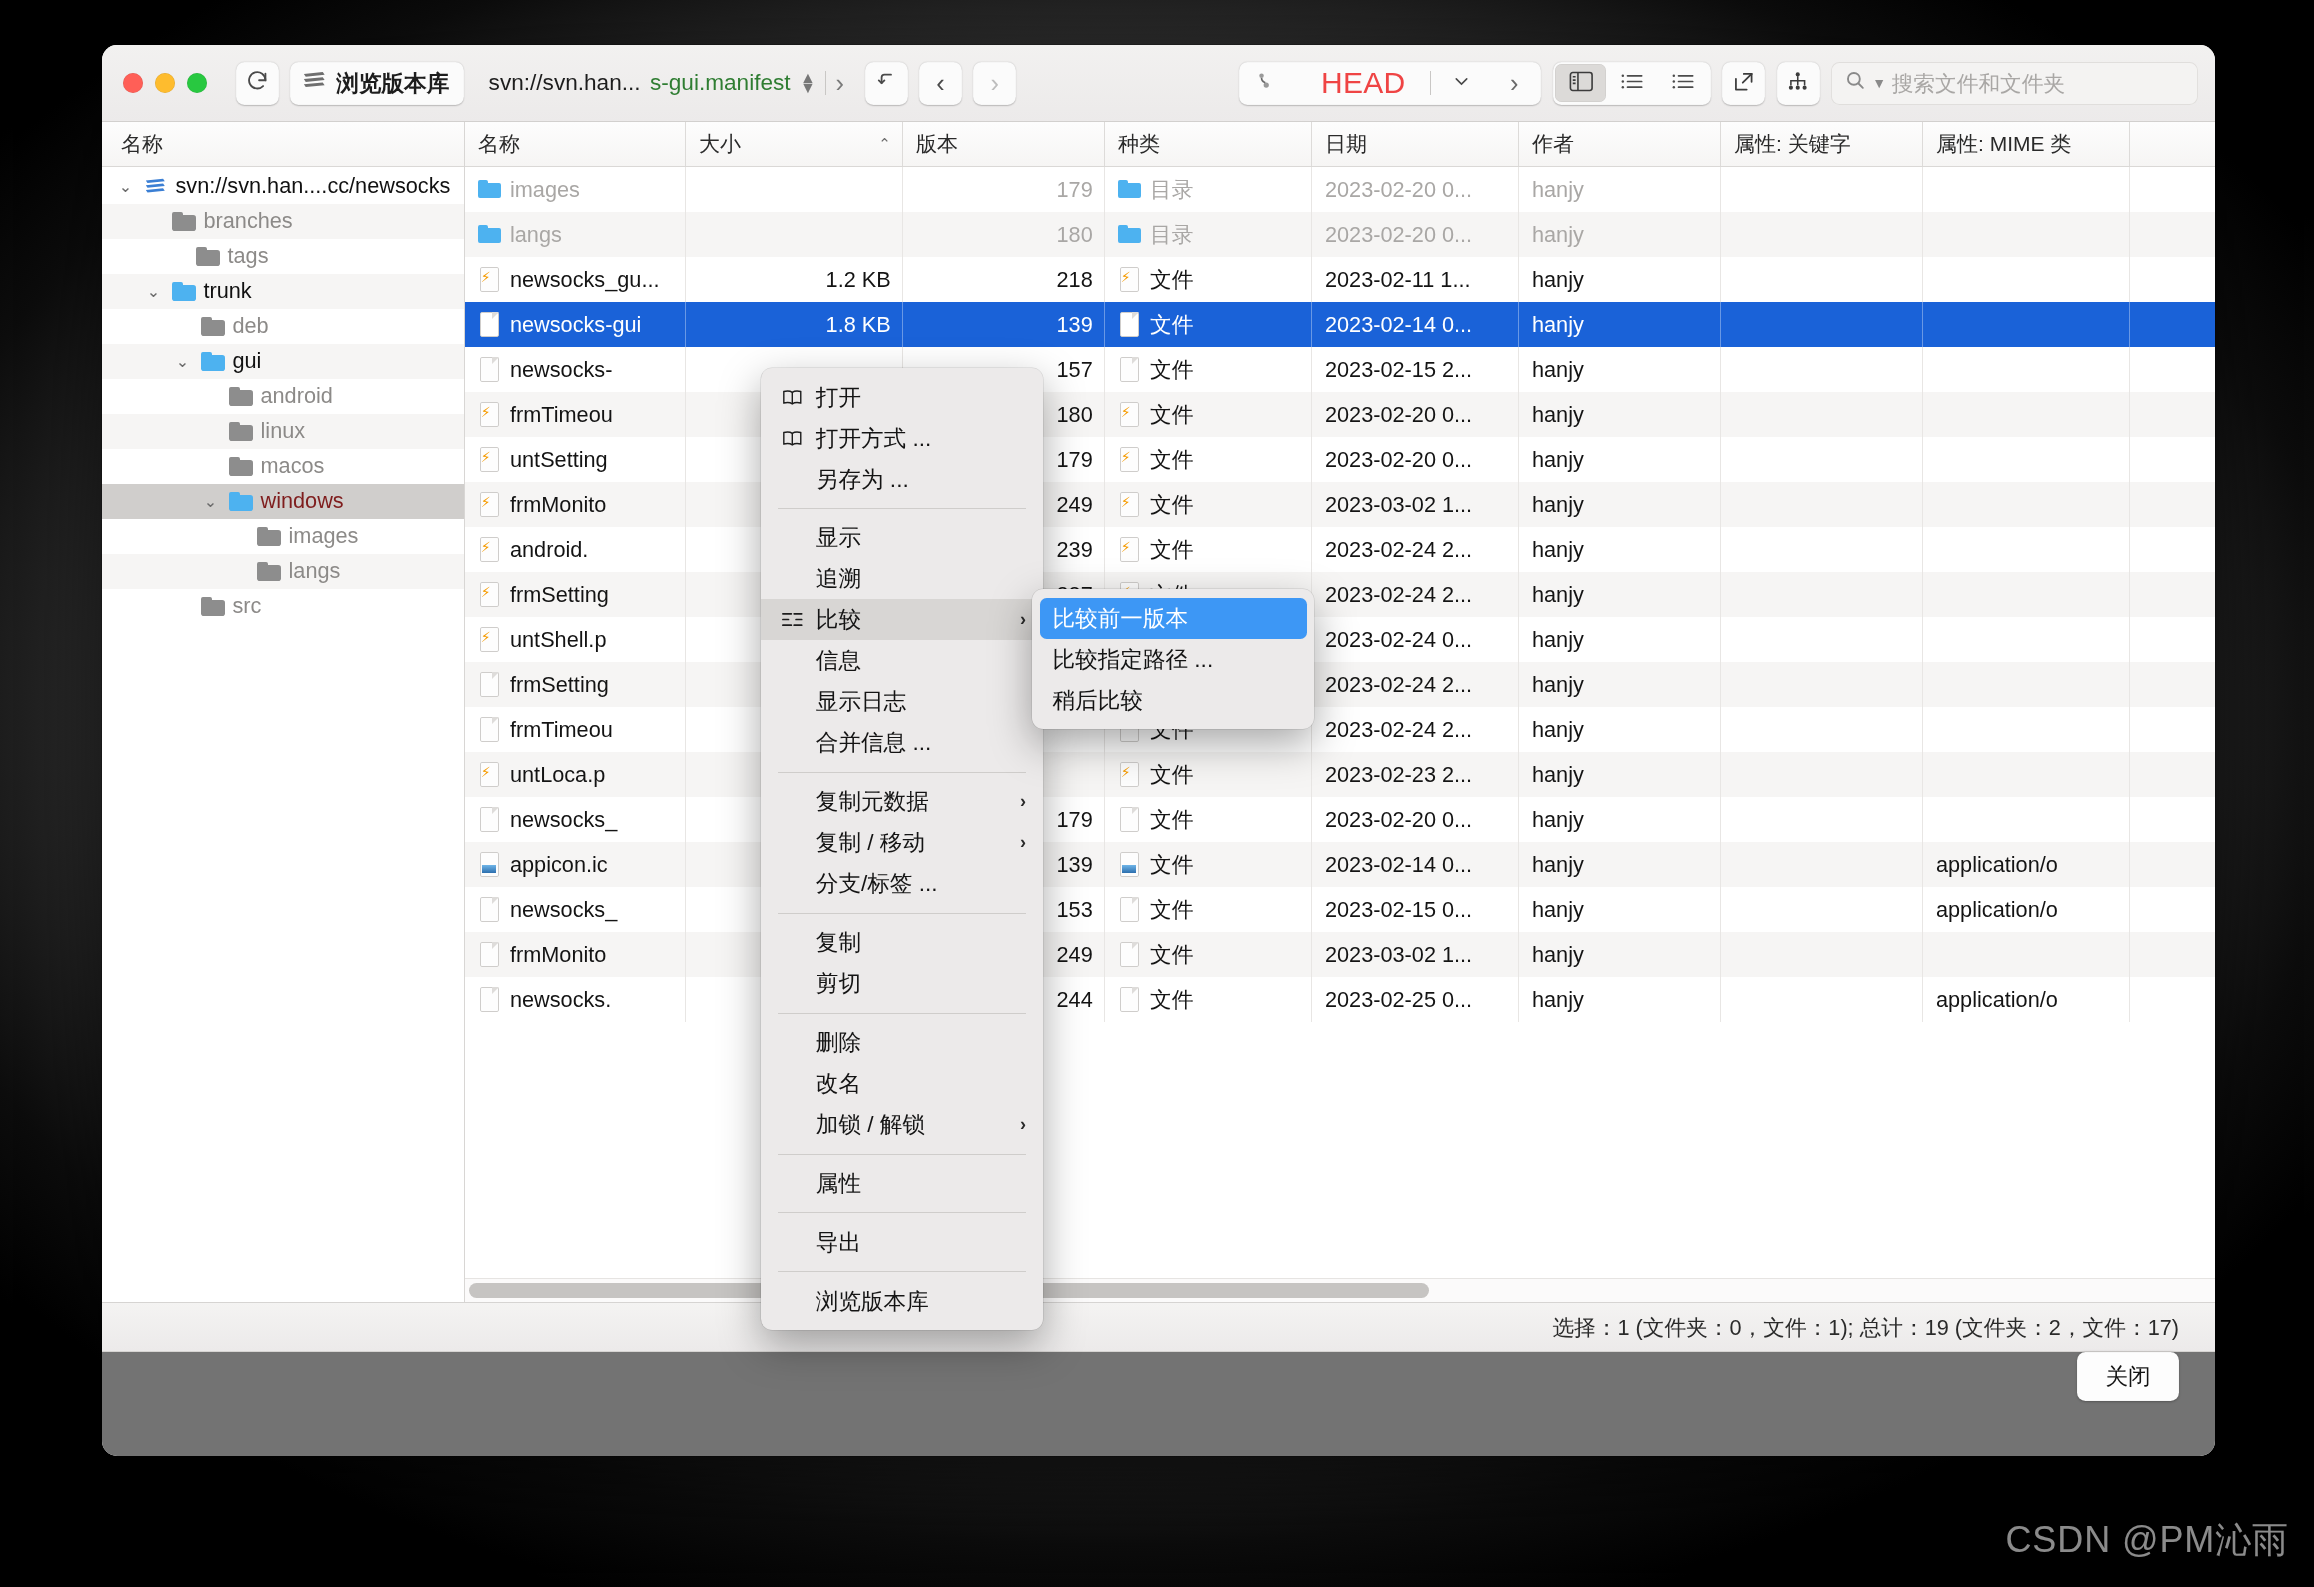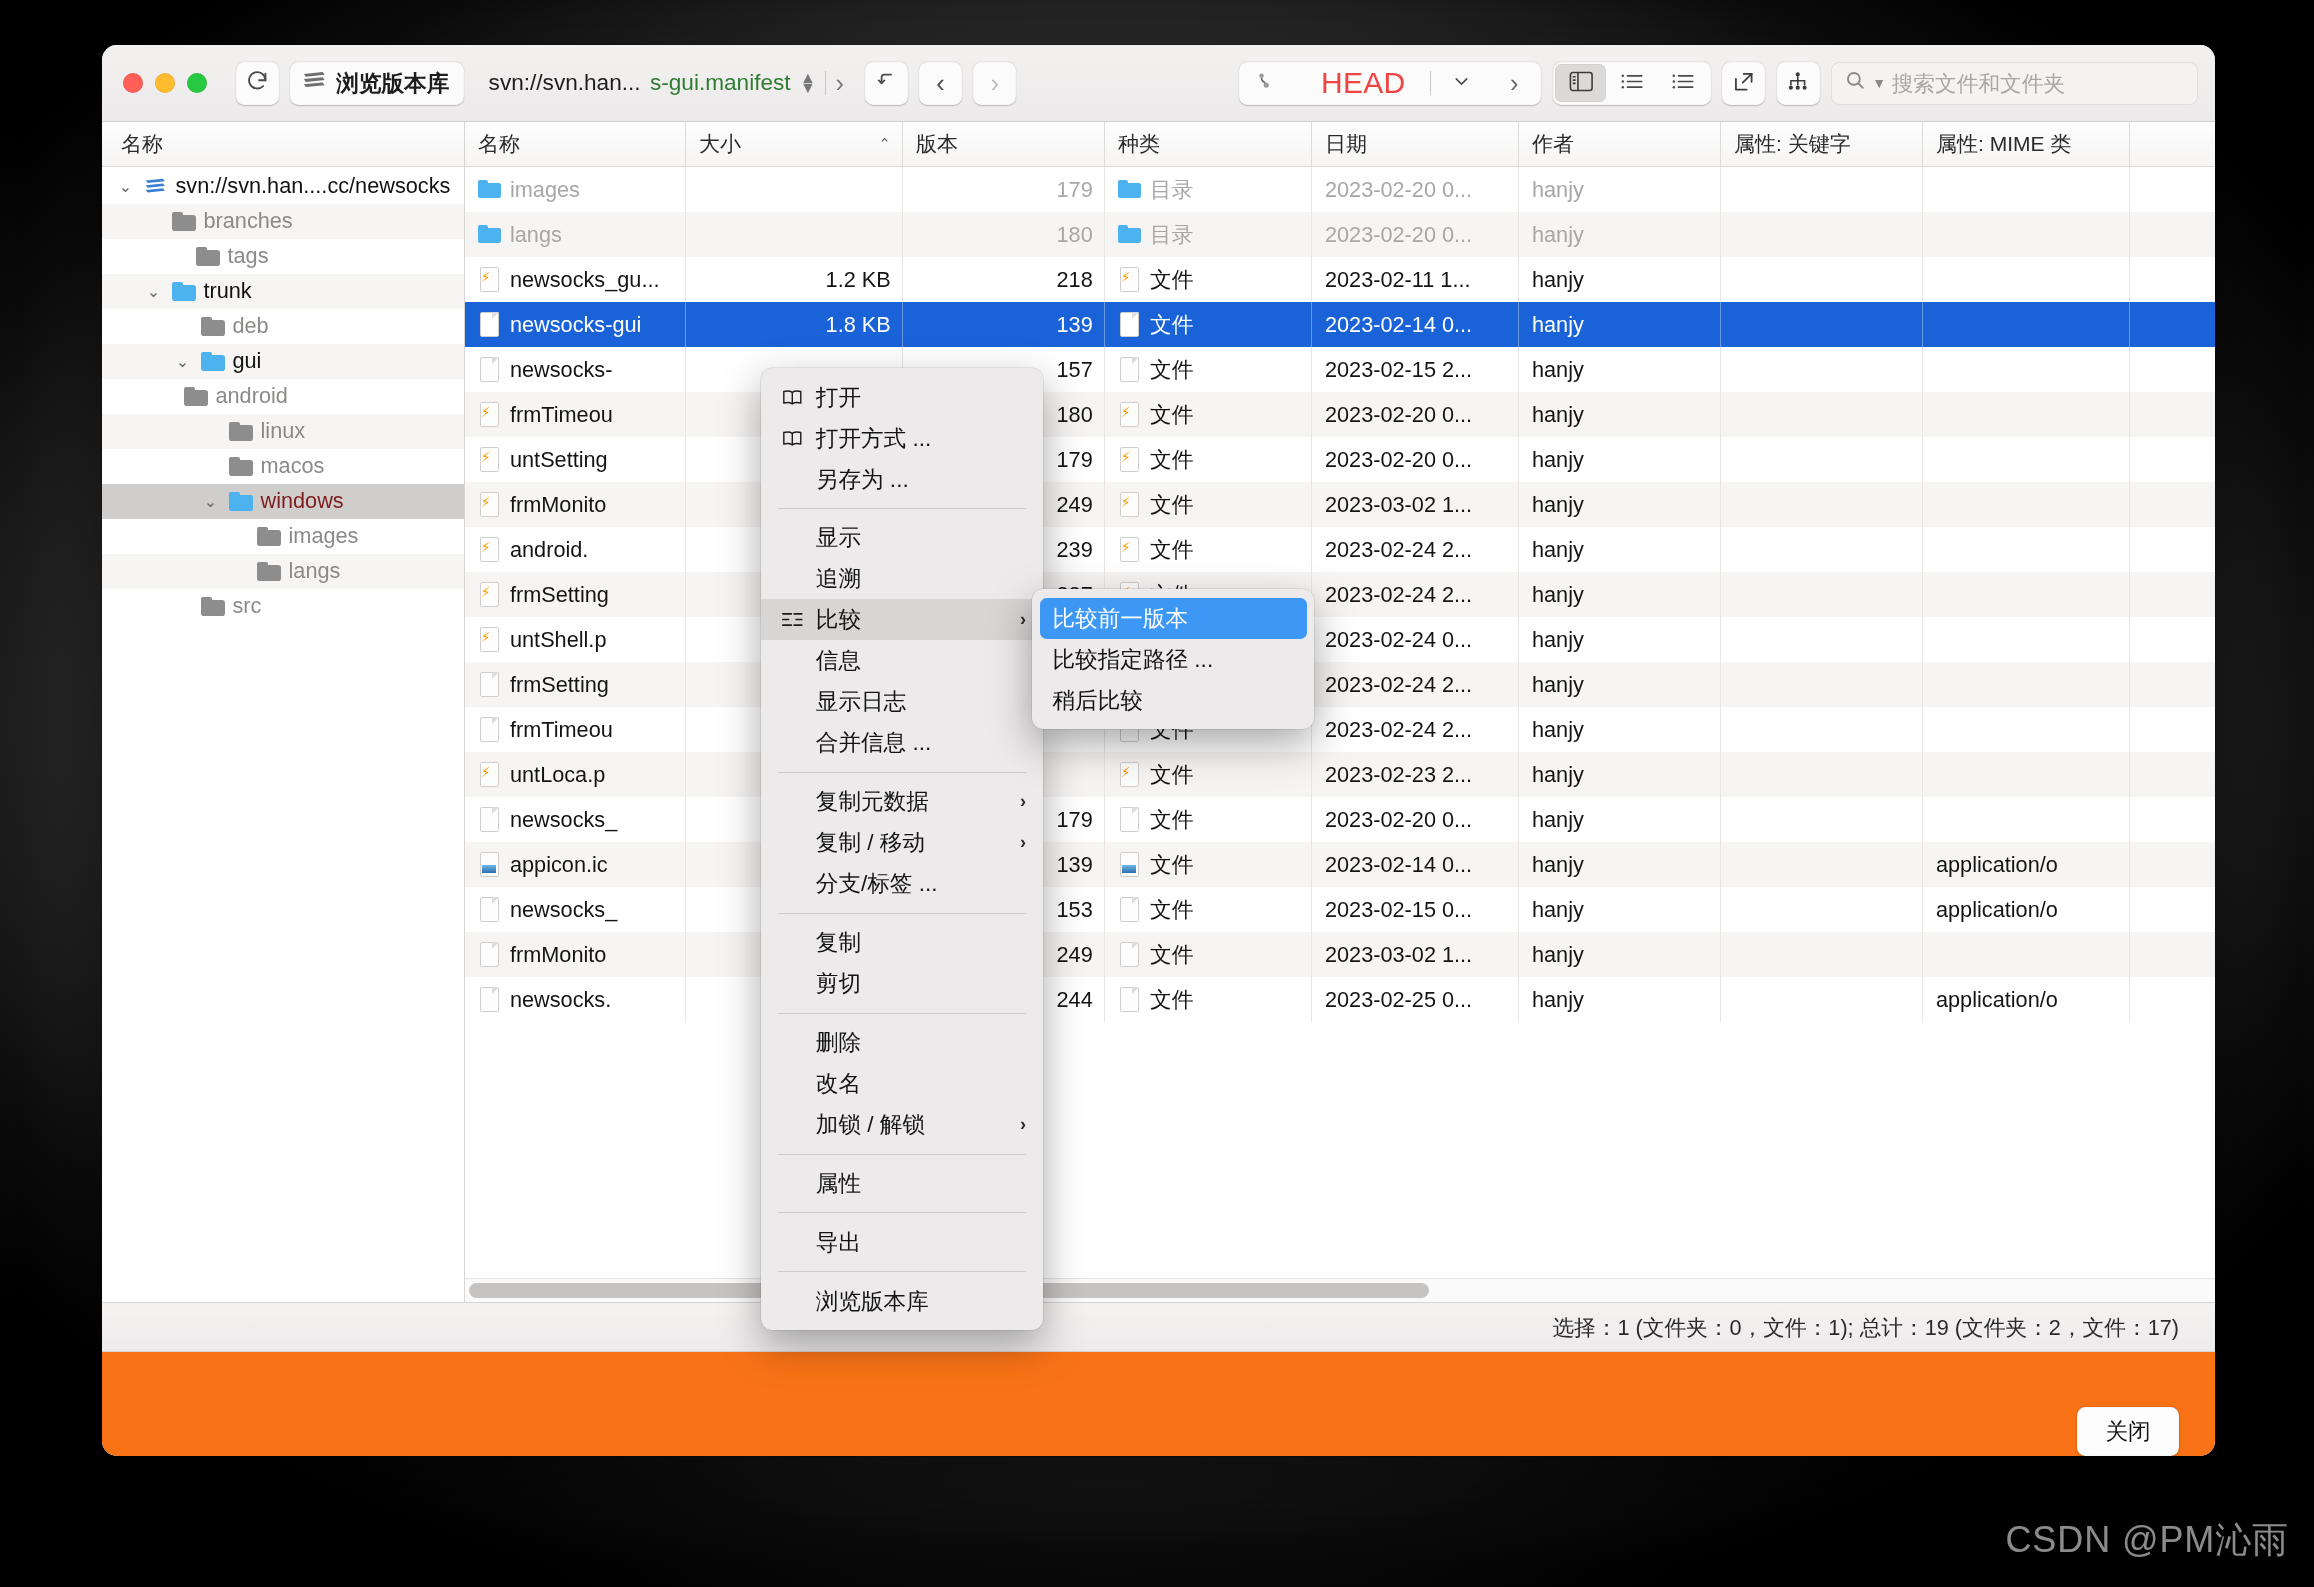--- a/index.html
+++ b/index.html
@@ -220,23 +220,23 @@
   #statusbar {
     height: 49px; flex: 0 0 49px;
     background: linear-gradient(180deg,#f4f3f2,#eceaea);
     border-top: 0.9px solid #d6d4d2;
     display: flex; align-items: center; justify-content: flex-end;
     padding-right: 36px;
     font-size: 21.7px; color: #2a2a2a;
   }
   #footer {
     height: 105px; flex: 0 0 105px;
-    background: #f97316;
+    background: #737373;
     border-top: 0.9px solid #d6d4d2;
-    display: flex; align-items: flex-end; justify-content: flex-end;
+    display: flex; align-items: flex-start; justify-content: flex-end;
     padding-right: 36px;
   }
   #close-button {
     height: 49px; min-width: 102px; border-radius: 8.5px;
     background: #fdfdfd;
     box-shadow: 0 0.9px 2.4px rgba(0,0,0,.26), inset 0 0 0 0.5px rgba(0,0,0,.05);
     display: flex; align-items: center; justify-content: center;
     font-size: 22.6px; color: #141414;
   }
 
@@ -472,21 +472,21 @@
           <div class="tnode" style="padding-left: 70px;">
             <span class="twist"></span>
             <span class="folder"></span>
             <span class="tlabel">deb</span>
           </div>
           <div class="tnode strong alt" style="padding-left: 70px;">
             <span class="twist">⌄</span>
             <span class="folder blue"></span>
             <span class="tlabel">gui</span>
           </div>
-          <div class="tnode" style="padding-left: 53px;">
+          <div class="tnode" style="padding-left: 98px;">
             <span class="twist"></span>
             <span class="folder"></span>
             <span class="tlabel">android</span>
           </div>
           <div class="tnode alt" style="padding-left: 98px;">
             <span class="twist"></span>
             <span class="folder"></span>
             <span class="tlabel">linux</span>
           </div>
           <div class="tnode" style="padding-left: 98px;">

